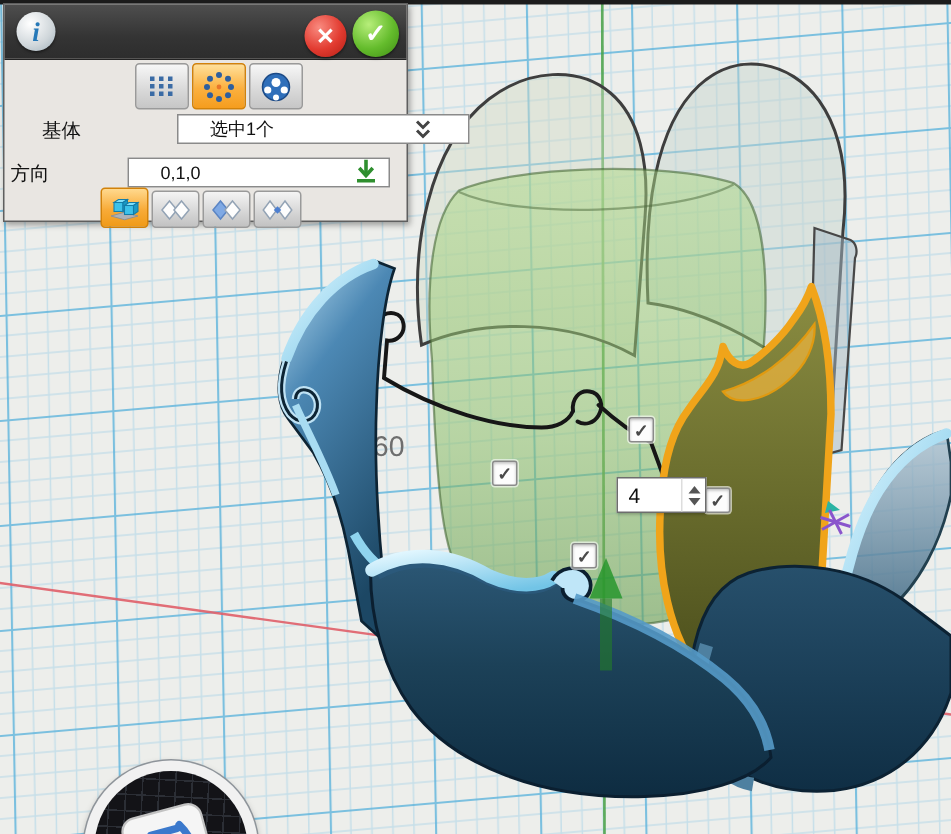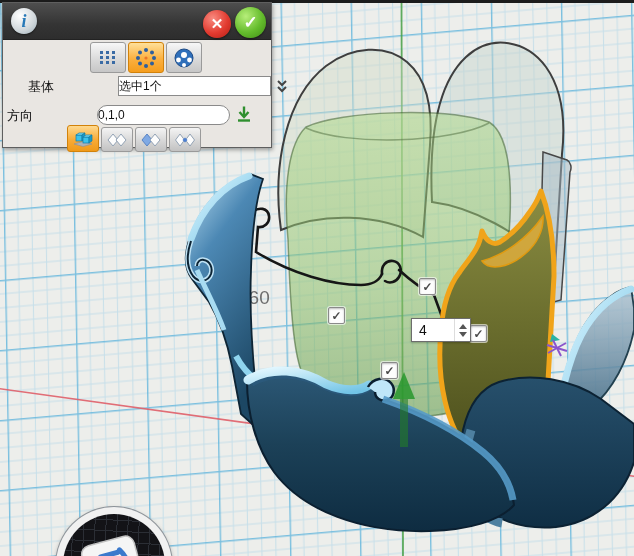--- a/index.html
+++ b/index.html
@@ -69,21 +69,21 @@
     display:flex;align-items:center;justify-content:center;cursor:pointer;box-sizing:border-box;
   }
   .tool-btn.active{
     background:linear-gradient(#ffe09a,#fbb03f 55%,#f59d1e);
     border-color:#d2820a;
   }
   .dlg-row{position:absolute;left:0;width:100%;height:20px;}
   .dlg-label{position:absolute;left:4px;top:2px;font-size:13px;color:#111;}
   .dlg-input{
     position:absolute;top:0;height:18px;border:1px solid #8a8a8a;background:#fff;
-    font-size:12px;color:#111;padding:0 0;font-family:"Liberation Sans",sans-serif;box-sizing:content-box;
+    font-size:12px;color:#111;padding:0 21px;font-family:"Liberation Sans",sans-serif;box-sizing:content-box;
   }
   .row-base{top:73px;margin-left:21px;} .row-dir{top:102px;}
   .chevron-btn{position:absolute;left:251px;top:2px;width:14px;height:16px;cursor:pointer;}
   .pick-btn{position:absolute;left:232px;top:0px;width:18px;height:18px;cursor:pointer;}
   .dlg-options{position:absolute;left:64px;top:122px;display:flex;gap:2px;align-items:flex-end;}
   .opt-btn{
     width:32px;height:25px;border:1px solid #9a9a9a;border-radius:3px;
     background:linear-gradient(#f4f4f4,#d5d5d5 60%,#c2c2c2);
     display:flex;align-items:center;justify-content:center;cursor:pointer;box-sizing:border-box;
   }
@@ -290,21 +290,21 @@
     <svg class="chevron-btn" viewBox="0 0 14 16">
       <g fill="none" stroke="#444" stroke-width="2">
         <polyline points="3,3 7,7 11,3"></polyline>
         <polyline points="3,9 7,13 11,9"></polyline>
       </g>
     </svg>
   </div>
 
   <div class="dlg-row row-dir">
     <span class="dlg-label">方向</span>
-    <input class="dlg-input" style="left: 94px; width: 131px; border-radius: 10px;" type="text" value="0,1,0">
+    <input class="dlg-input" style="left: 82px; width: 131px;" type="text" value="0,1,0">
     <svg class="pick-btn" viewBox="0 0 18 18">
       <g stroke="#2f8f2f" stroke-width="2.4" fill="none">
         <line x1="9" y1="1.5" x2="9" y2="11"></line>
         <polyline points="4.5,7 9,12 13.5,7" fill="none"></polyline>
         <line x1="3" y1="15.5" x2="15" y2="15.5"></line>
       </g>
     </svg>
   </div>
 
   <div class="dlg-options">

